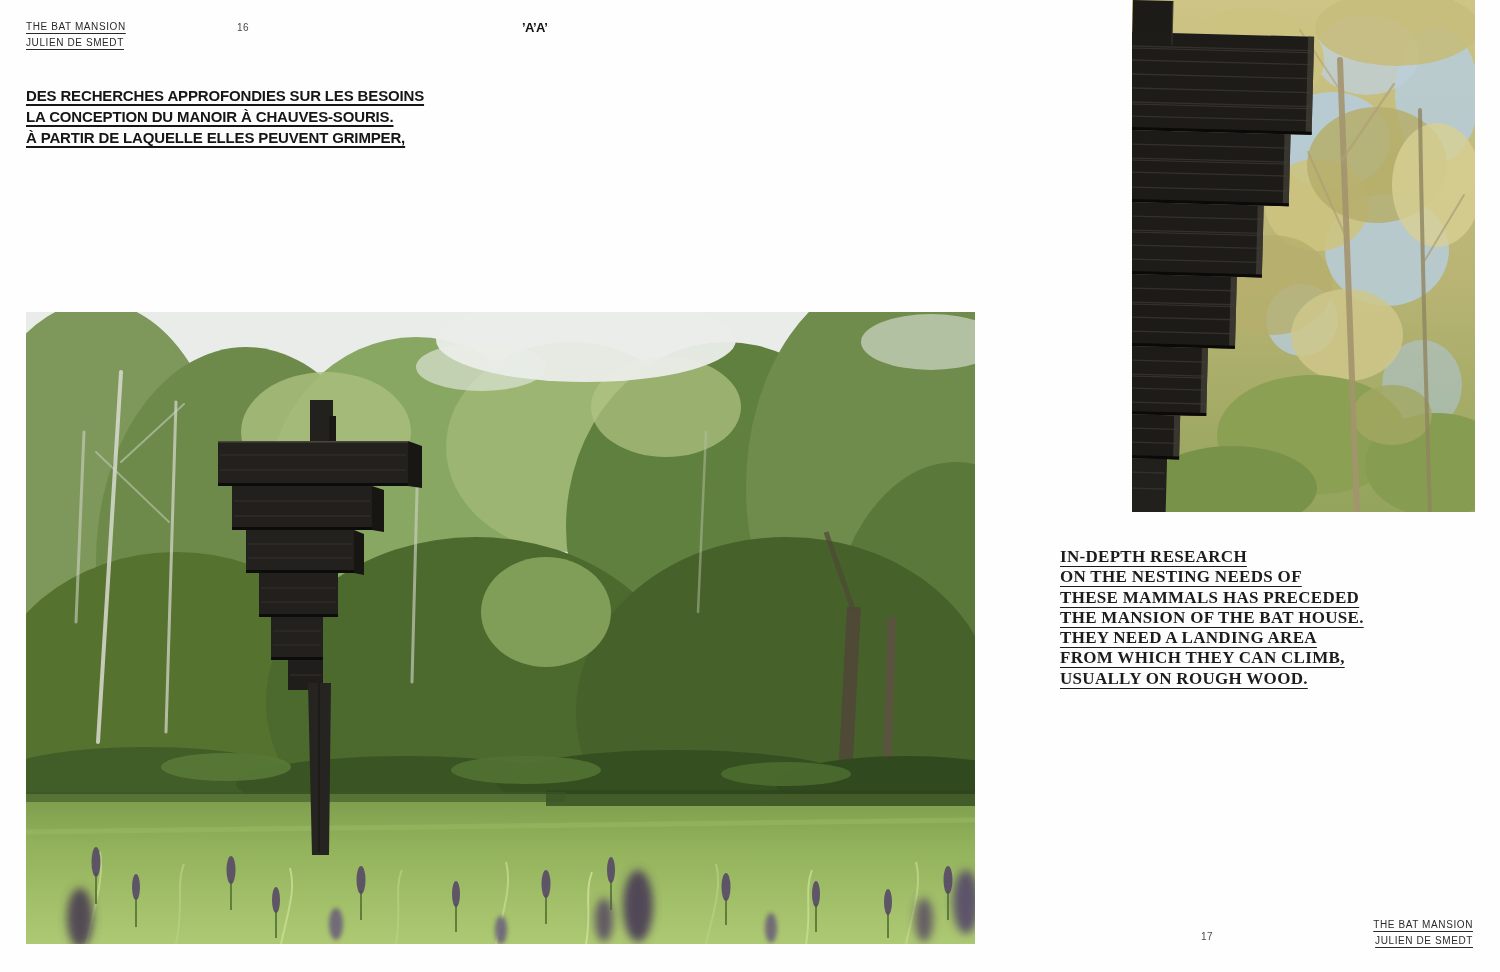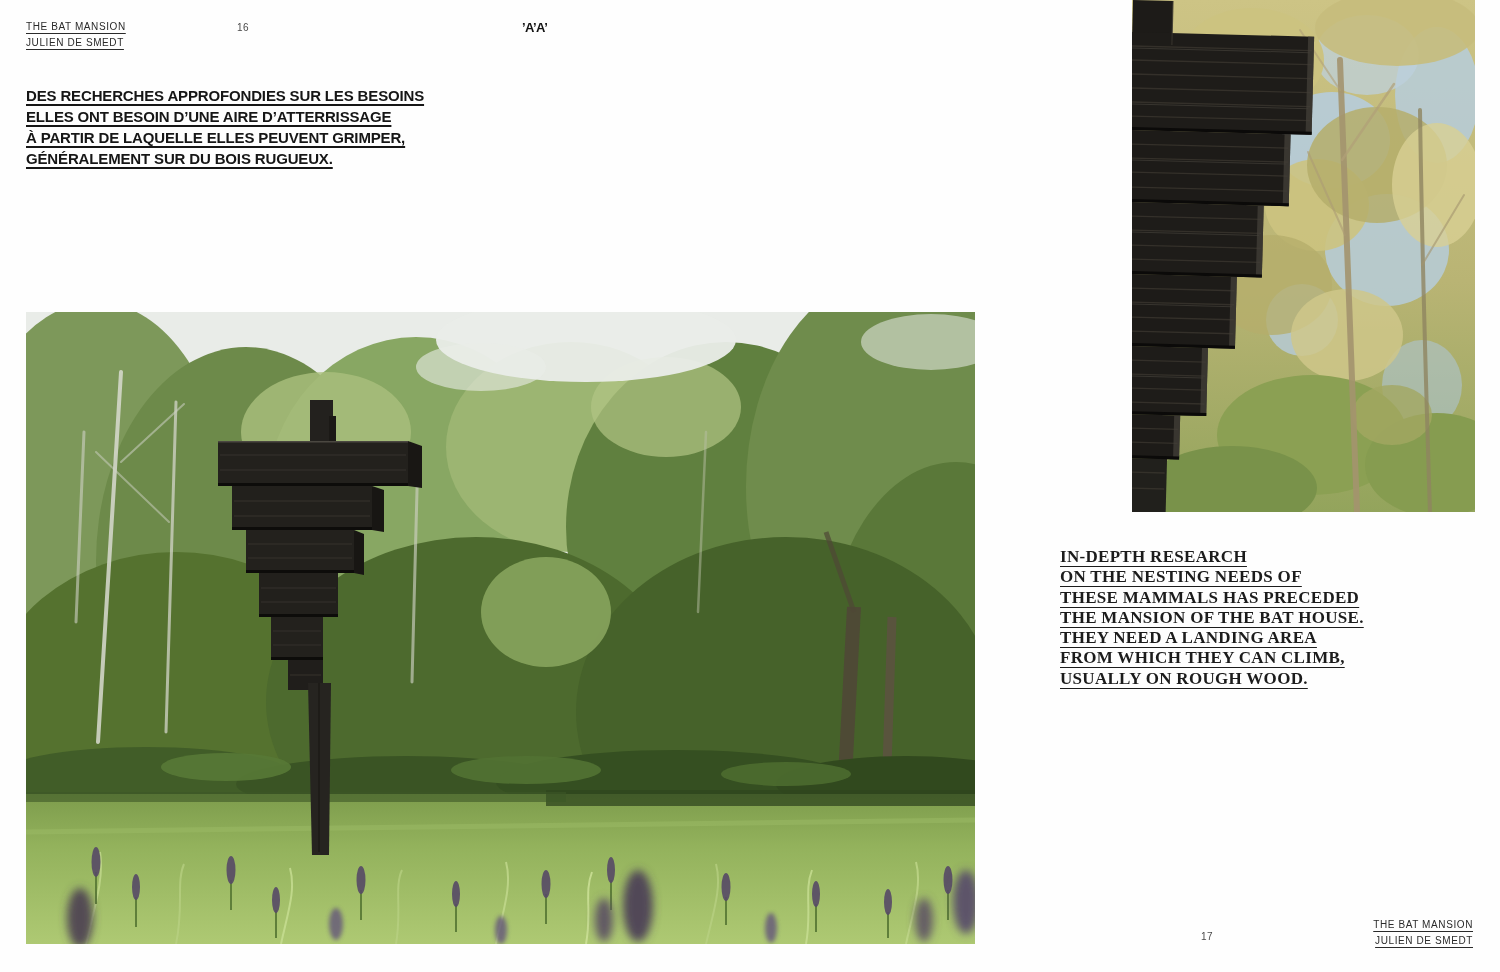--- a/index.html
+++ b/index.html
@@ -38,23 +38,22 @@
 
   <div class="meta" id="hdr-left">
     <span class="u">THE BAT MANSION</span>
     <span class="u">JULIEN DE SMEDT</span>
   </div>
   <div class="pnum" id="pnum-16">16</div>
   <div class="logo">’A’A’</div>
 
   <div class="fr">
     <span class="u">DES RECHERCHES APPROFONDIES SUR LES BESOINS</span>
-    <span class="u">ELLES ONT BESOIN D’UNE AIRE D’ATTERRISSAGE</span>
+    <span class="u">LA CONCEPTION DU MANOIR À CHAUVES-SOURIS.</span>
     <span class="u">À PARTIR DE LAQUELLE ELLES PEUVENT GRIMPER,</span>
-    <span class="u">GÉNÉRALEMENT SUR DU BOIS RUGUEUX.</span>
   </div>
 
   <svg class="photo" id="photo-main" width="949" height="632" viewBox="0 0 949 632">
     <defs>
       <linearGradient id="meadowG" x1="0" y1="0" x2="0" y2="1">
         <stop offset="0" stop-color="#7d9c4c"></stop>
           <stop offset=".35" stop-color="#93b25c"></stop>
         <stop offset="1" stop-color="#aec973"></stop>
       </linearGradient>
       <filter id="blurS" x="-40%" y="-40%" width="180%" height="180%">

